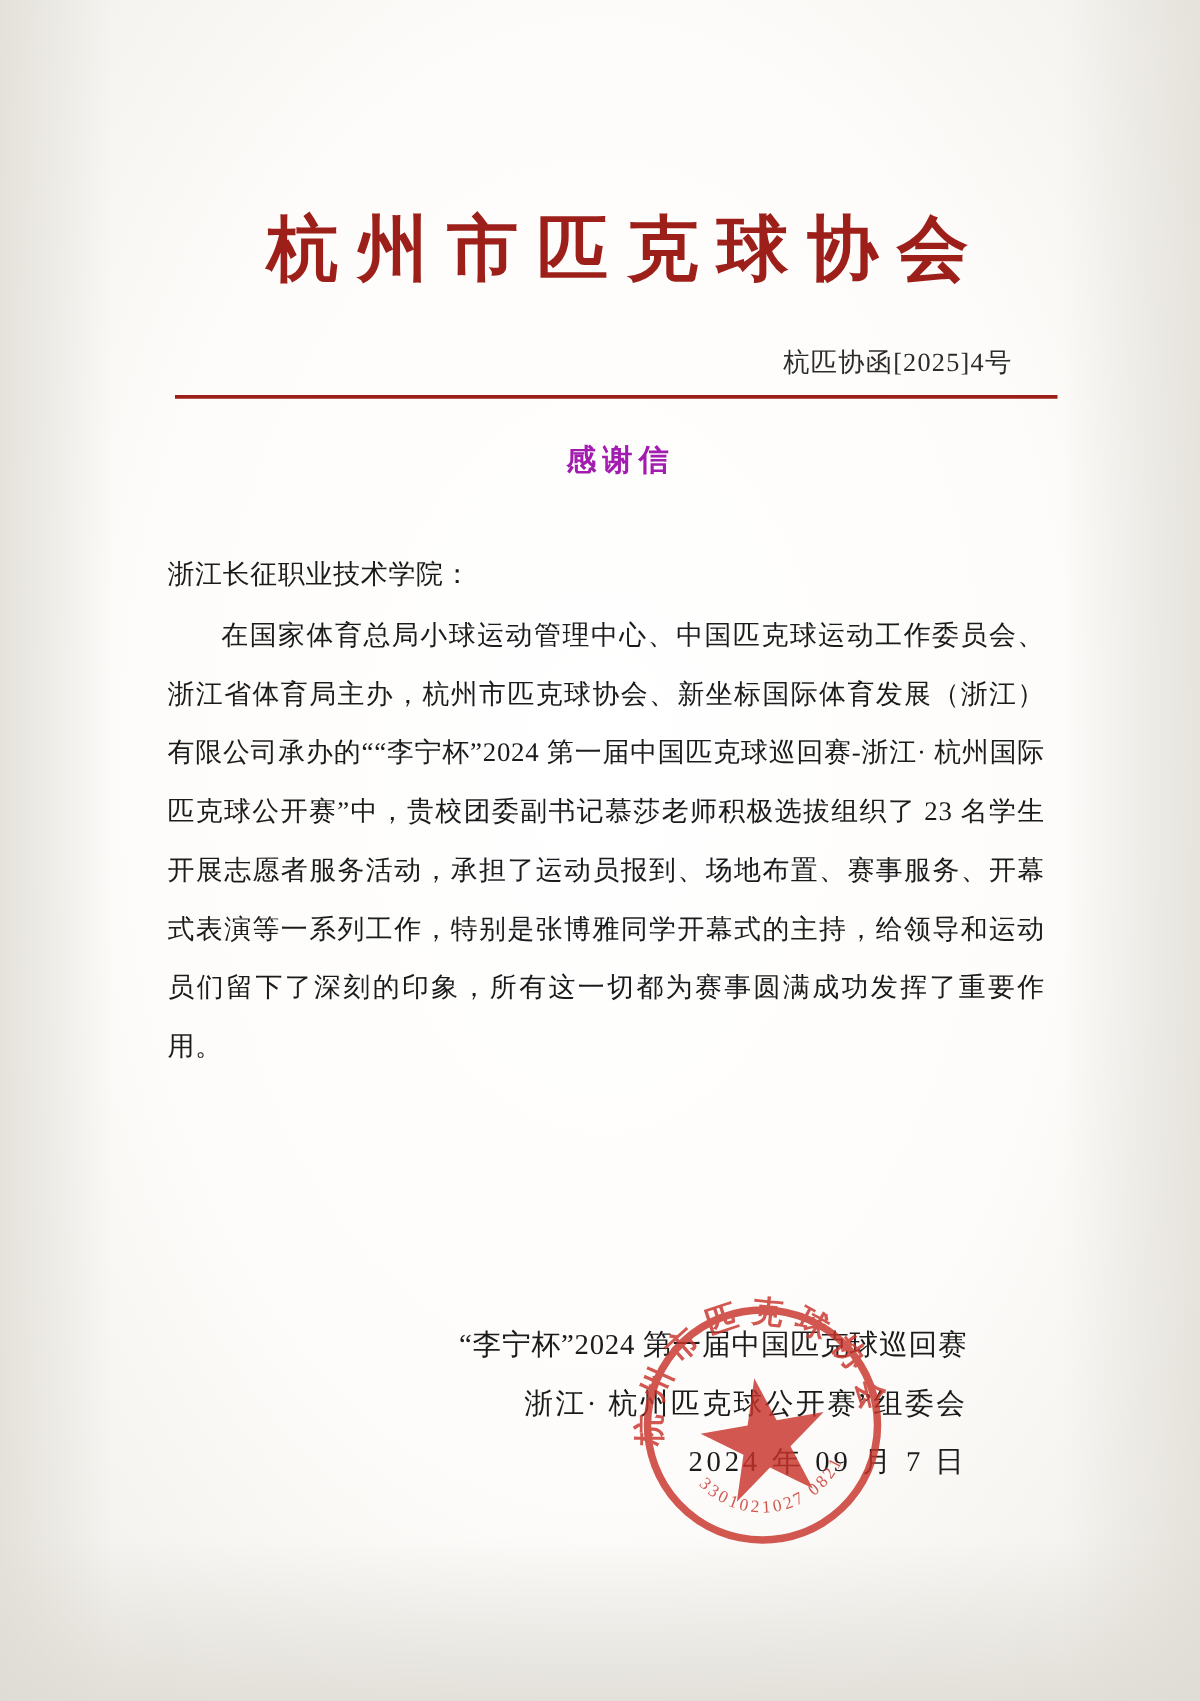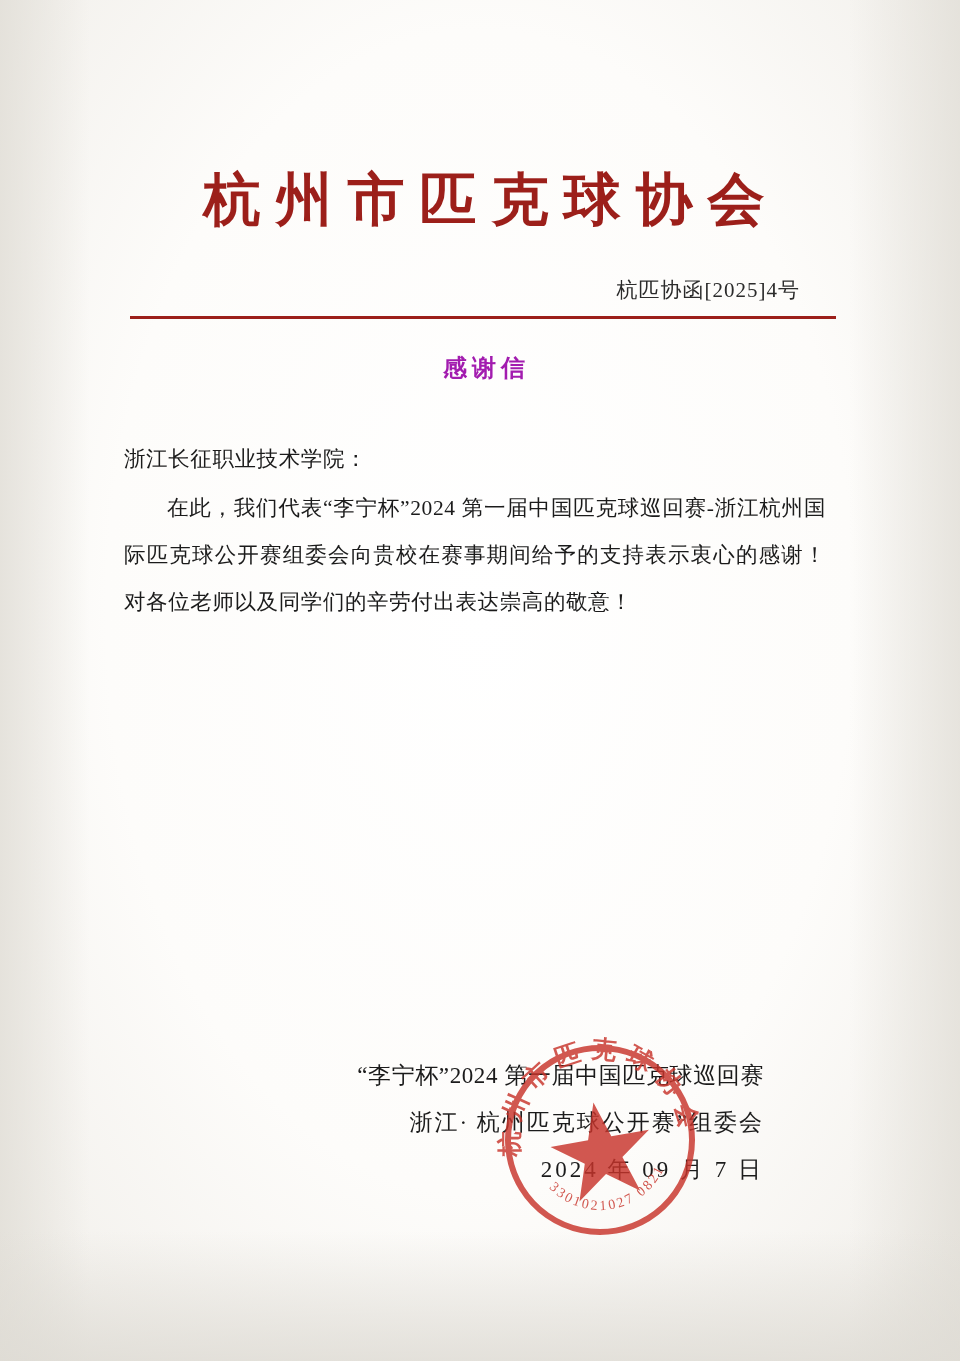--- a/index.html
+++ b/index.html
@@ -36,21 +36,21 @@
   }
   .paper-shade-bottom {
     position: absolute;
     left: 0; right: 0; bottom: 0; height: 130px;
     background: linear-gradient(to top, rgba(222,219,212,0.8), rgba(255,255,255,0));
     pointer-events: none;
   }
 
   .doc {
     position: absolute;
-    left: 4px; top: 0;
+    left: 14px; top: 0;
     width: 924px;
     height: 1361px;
   }
 
   
   .letterhead {
     position: absolute;
     left: 120px;
     top: 168px;
     width: 720px;
@@ -164,21 +164,21 @@
   <div class="letterhead">杭州市匹克球协会</div>
 
   <div class="doc-number">杭匹协函[2025]4号</div>
 
   <div class="red-rule"></div>
 
   <div class="letter-title">感谢信</div>
 
   <div class="body-block">
     <p class="salutation">浙江长征职业技术学院：</p>
-    <p class="indent2">在此，我们代表“李宁杯”2024 第一届中国匹克球巡回赛-浙江杭州国际匹克球公开赛组委会向贵校在赛事期间给予的支持表示衷心的感谢！对各位老师以及同学们的辛劳付出表达崇高的敬意！</p>
+    <p class="indent2">在国家体育总局小球运动管理中心、中国匹克球运动工作委员会、浙江省体育局主办，杭州市匹克球协会、新坐标国际体育发展（浙江）有限公司承办的““李宁杯”2024 第一届中国匹克球巡回赛-浙江· 杭州国际匹克球公开赛”中，贵校团委副书记慕莎老师积极选拔组织了 23 名学生开展志愿者服务活动，承担了运动员报到、场地布置、赛事服务、开幕式表演等一系列工作，特别是张博雅同学开幕式的主持，给领导和运动员们留下了深刻的印象，所有这一切都为赛事圆满成功发挥了重要作用。</p>
   </div>
 
   <div class="signature">
     <div>“李宁杯”2024 第一届中国匹克球巡回赛</div>
     <div class="sig-line-2">浙江· 杭州匹克球公开赛”组委会</div>
     <div class="sig-date">2024 年 09 月 7 日</div>
   </div>
 
   <div class="seal">
     <svg width="220" height="220" viewBox="0 0 220 220" aria-hidden="true">

